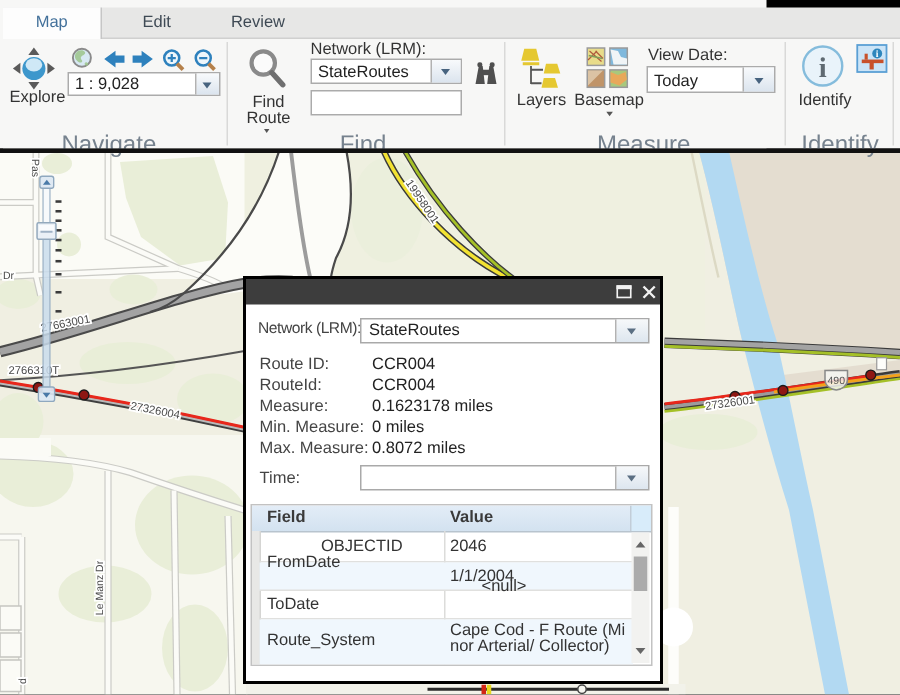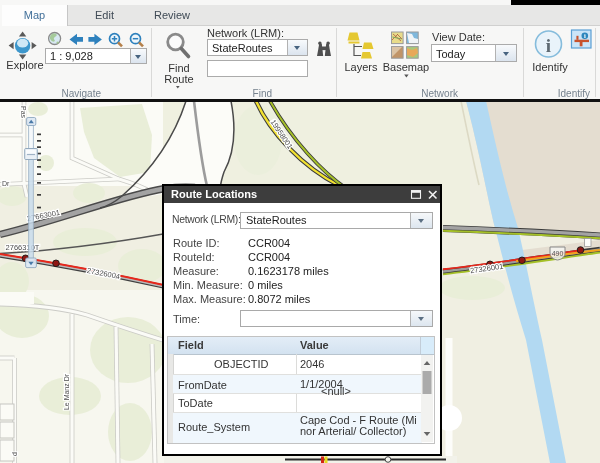--- a/index.html
+++ b/index.html
@@ -3,21 +3,21 @@
 <meta charset="utf-8">
 <style>
 html,body{margin:0;padding:0;}
 #page{position:relative;width:600px;height:463px;overflow:hidden;background:#000;font-family:"Liberation Sans",sans-serif;}
 #ribbon{position:absolute;left:0;top:0;width:511px;height:99px;background:#f7f7f6;}
 #tabrow{position:absolute;left:2px;top:5px;width:598px;height:20px;background:#e7e7e6;border-bottom:1px solid #d0d0cf;}
 .tab{position:absolute;top:0;height:20px;line-height:20px;font-size:11px;color:#3f4a55;text-align:center;}
 #tabmap{left:0;width:65px;height:21px;background:#fdfdfd;border-right:1px solid #c6c6c6;color:#42709a;z-index:2;}
 #ribbonbody{position:absolute;left:2px;top:26px;width:598px;height:73px;background:#f7f7f6;}
 .gsep{position:absolute;top:28px;height:69px;width:1px;background:#d9d9d8;z-index:5;}
-.glabel{position:absolute;font-size:10px;color:#76828e;text-align:right;z-index:5;}
+.glabel{position:absolute;font-size:16px;color:#76828e;text-align:center;z-index:5;}
 .ric{position:absolute;z-index:4;}
 .rlabel{position:absolute;font-size:11px;color:#333;text-align:center;z-index:4;}
 .combo{position:absolute;background:#fff;border:1px solid #ababab;z-index:4;}
 .combo .txt{position:absolute;left:4px;top:0;bottom:0;font-size:11px;color:#222;white-space:nowrap;display:flex;align-items:center;}
 .dbtn{position:absolute;right:0;top:0;bottom:0;background:linear-gradient(#f8fafc,#dbe4ee);border-left:1px solid #b2b2b2;}
 .dbtn:after{content:"";position:absolute;left:50%;top:50%;margin-left:-3.5px;margin-top:-1.5px;border-left:3.5px solid transparent;border-right:3.5px solid transparent;border-top:4px solid #47637f;}
 #ribbot{position:absolute;left:0;top:99px;width:600px;height:3px;background:#111;z-index:30;}
 #map{position:absolute;left:0;top:101px;width:600px;height:362px;z-index:1;}
 #dlg{position:absolute;left:162px;top:184px;width:276px;height:268px;background:#fff;border:2px solid #000;z-index:20;font-size:11px;}
 #dlgtitle{position:absolute;left:0;top:0;width:100%;height:17px;background:#3d3d3d;color:#fff;font-weight:bold;line-height:17px;}
@@ -40,21 +40,21 @@
     </div>
     <div id="ribbonbody"></div>
 
     <div class="gsep" style="left:151px;"></div>
     <div class="gsep" style="left:336px;"></div>
     <div class="gsep" style="left:523px;"></div>
     <div class="gsep" style="left:595px;"></div>
 
     <div class="glabel" style="left:41px;top:88px;width:60px;">Navigate</div>
     <div class="glabel" style="left:212px;top:88px;width:60px;">Find</div>
-    <div class="glabel" style="left:398px;top:88px;width:60px;">Network</div>
+    <div class="glabel" style="left:398px;top:88px;width:60px;">Measure</div>
     <div class="glabel" style="left:530px;top:88px;width:60px;">Identify</div>
 
     <svg class="ric" style="left:0;top:0;" width="600" height="99" viewBox="0 0 600 99">
 
       <g fill="#5a5a5a">
         <path d="M22.6 31.6 L26.3 36.6 L18.9 36.6 Z"></path>
         <path d="M22.6 59.6 L26.3 54.6 L18.9 54.6 Z"></path>
         <path d="M8.6 45.6 L13.6 41.9 L13.6 49.3 Z"></path>
         <path d="M36.6 45.6 L31.6 41.9 L31.6 49.3 Z"></path>
       </g>
@@ -305,21 +305,21 @@
       <rect x="26.6" y="117.5" width="9.2" height="8" rx="1.5" fill="#dfe9f3" stroke="#8fa8bf" stroke-width="0.9"></rect>
       <path d="M31.2 119.8 l2.6 3.4 h-5.2 Z" fill="#4a7aa8"></path>
       <rect x="25.6" y="258" width="10.8" height="9.6" rx="1.5" fill="#dce8f4" fill-opacity="0.92" stroke="#8fa8bf" stroke-width="0.9"></rect>
       <path d="M31 265.2 l-2.6 -3.4 h5.2 Z" fill="#4a7aa8"></path>
       <rect x="24.7" y="148.5" width="12.6" height="11" rx="1" fill="#eaf0f6" stroke="#93a9bd" stroke-width="1"></rect>
       <rect x="26" y="150" width="10" height="4" fill="#f9fbfd"></rect>
       <path d="M27 154.5 h8" stroke="#9fb2c5" stroke-width="1.2"></path>
     </g>
   </svg>
   <div id="dlg">
-    <div id="dlgtitle"><span>Route Locations</span>
+    <div id="dlgtitle">
       <svg width="30" height="13" style="position:absolute;right:0px;top:2px;">
         <rect x="1.5" y="2.7" width="9" height="7.6" fill="none" stroke="#f2f2f2" stroke-width="1.1"></rect>
         <rect x="1" y="2.2" width="10" height="2.6" fill="#f2f2f2"></rect>
         <path d="M19 3 L26.5 10.5 M26.5 3 L19 10.5" stroke="#f2f2f2" stroke-width="1.6"></path>
       </svg>
     </div>
     <div class="dl" style="top:28px;left:8px;font-size:10.4px;letter-spacing:-0.3px;">Network (LRM):</div>
     <div class="dcombo" style="top:26px;">
         <div class="txt">StateRoutes</div>
         <div class="db"></div>
@@ -345,21 +345,21 @@
       <div style="position:absolute;left:132px;top:2px;font-weight:bold;color:#3a3a3a;">Value</div>
       <div style="position:absolute;left:0;top:17px;width:5px;height:89px;background:#e8e8e6;border-right:1px solid #d5d5d3;"></div>
       <div style="position:absolute;left:128px;top:17px;width:1px;height:89px;background:#dcdcda;"></div>
 
       <div style="position:absolute;left:5px;top:17px;width:249px;height:20px;border-bottom:1px solid #e0e0de;"></div>
       <div style="position:absolute;left:5px;top:38px;width:249px;height:18px;background:#f0f7fd;border-bottom:1px solid #e0e0de;"></div>
       <div style="position:absolute;left:5px;top:57px;width:249px;height:18px;border-bottom:1px solid #e0e0de;"></div>
       <div style="position:absolute;left:5px;top:76px;width:249px;height:30px;background:#f0f7fd;"></div>
       <div style="position:absolute;left:24px;top:21px;color:#333;margin-left:22px;">OBJECTID</div>
         <div style="position:absolute;left:132px;top:21px;color:#333;">2046</div>
-      <div style="position:absolute;left:10px;top:42px;color:#333;">FromDate</div>
+      <div style="position:absolute;left:10px;top:32px;color:#333;">FromDate</div>
         <div style="position:absolute;left:132px;top:41px;color:#333;">1/1/2004</div>
       <div style="position:absolute;left:10px;top:60px;color:#333;">ToDate</div>
         <div style="position:absolute;left:132px;top:48px;color:#333;margin-left:21px;">&lt;null&gt;</div>
       <div style="position:absolute;left:10px;top:84px;color:#333;">Route_System</div>
       <div style="position:absolute;left:132px;top:78px;width:118px;color:#333;line-height:11px;">Cape Cod - F Route (Mi nor Arterial/ Collector)</div>
 
       <div style="position:absolute;left:253px;top:18px;width:12px;height:87px;background:#f2f2f0;">
         <svg width="12" height="87" style="position:absolute;left:0;top:0;">
           <path d="M6 6 l3.3 4 h-6.6 Z" fill="#666"></path>
           <rect x="1.5" y="16" width="9" height="23" fill="#ababab"></rect>

